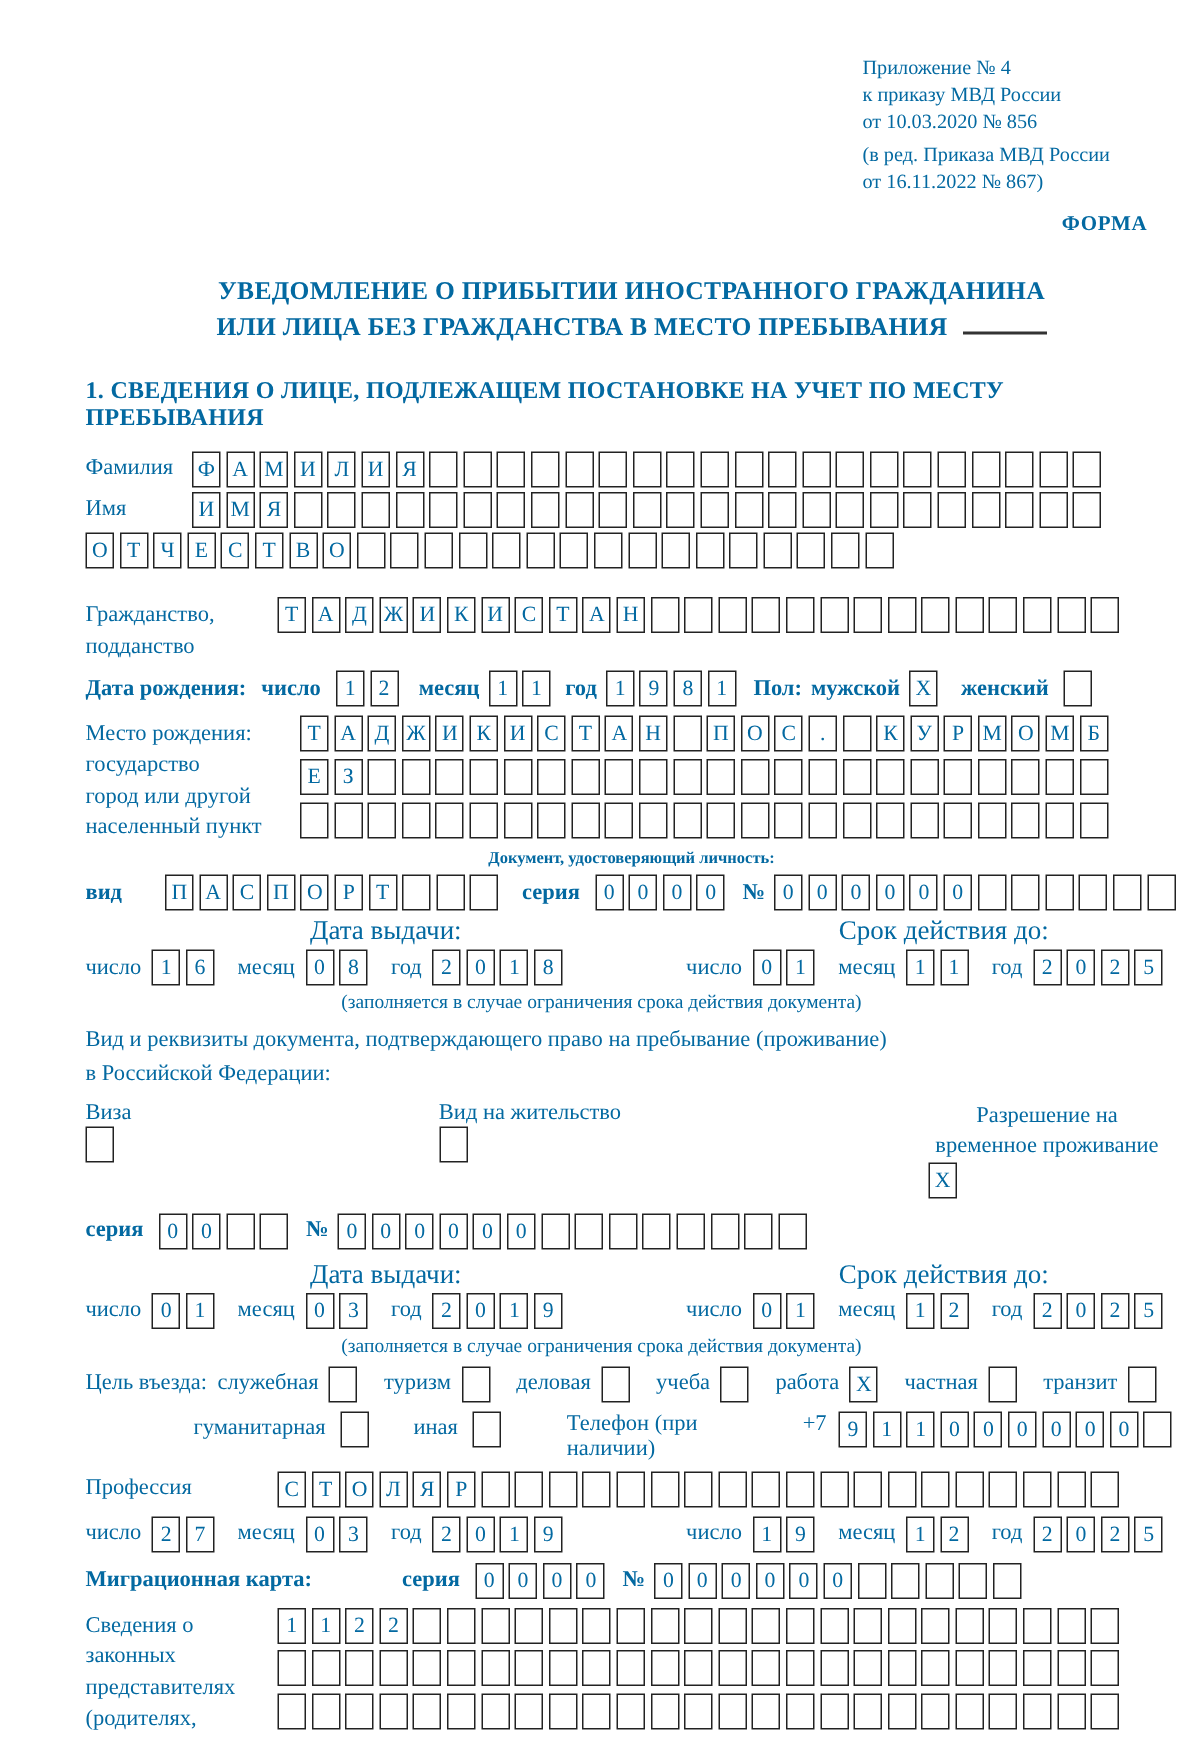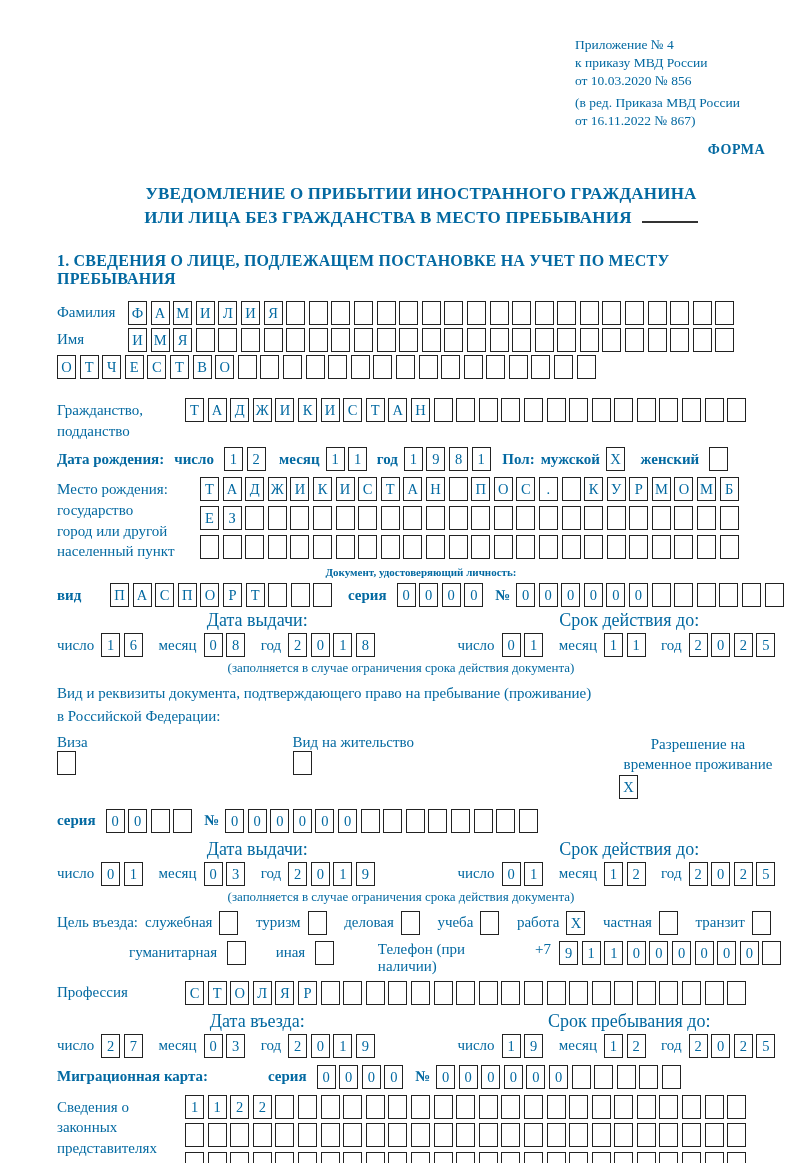--- a/index.html
+++ b/index.html
@@ -608,24 +608,20 @@
           <span class="cell"></span>
           <span class="cell"></span>
           <span class="cell"></span>
           <span class="cell"></span>
           <span class="cell"></span>
           <span class="cell"></span>
           <span class="cell"></span>
         </span>
     </div>
 
-    <div class="dhead">
-      <div class="hl">Дата въезда:</div>
-      <div class="hr">Срок пребывания до:</div>
-    </div>
     <div class="drow" style="margin-bottom:7px;">
       <div class="hl">
         <span class="dg-lbl">число</span>
         <span class="cells dg-cells">
             <span class="cell">2</span>
             <span class="cell">7</span>
           </span>
         <span class="dg-lbl">месяц</span>
         <span class="cells dg-cells">
             <span class="cell">0</span>

